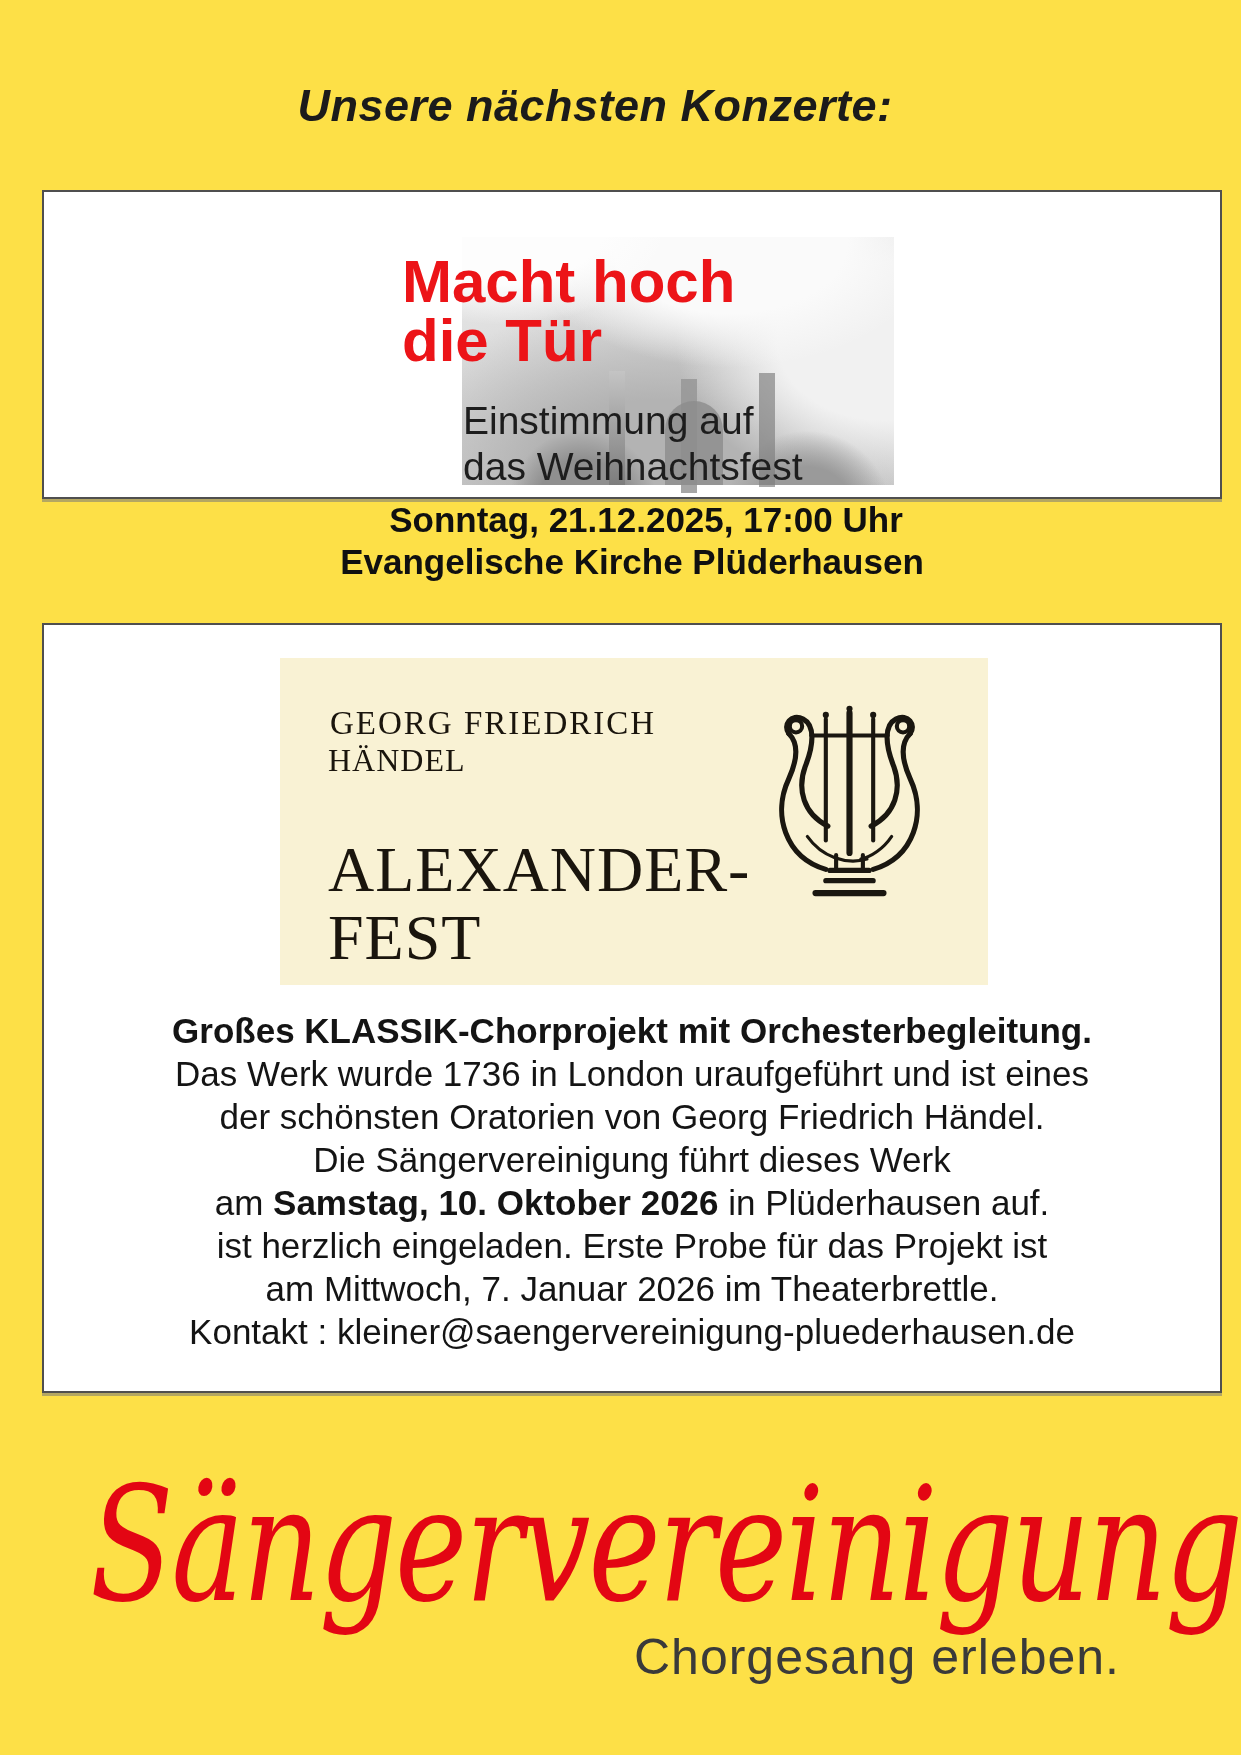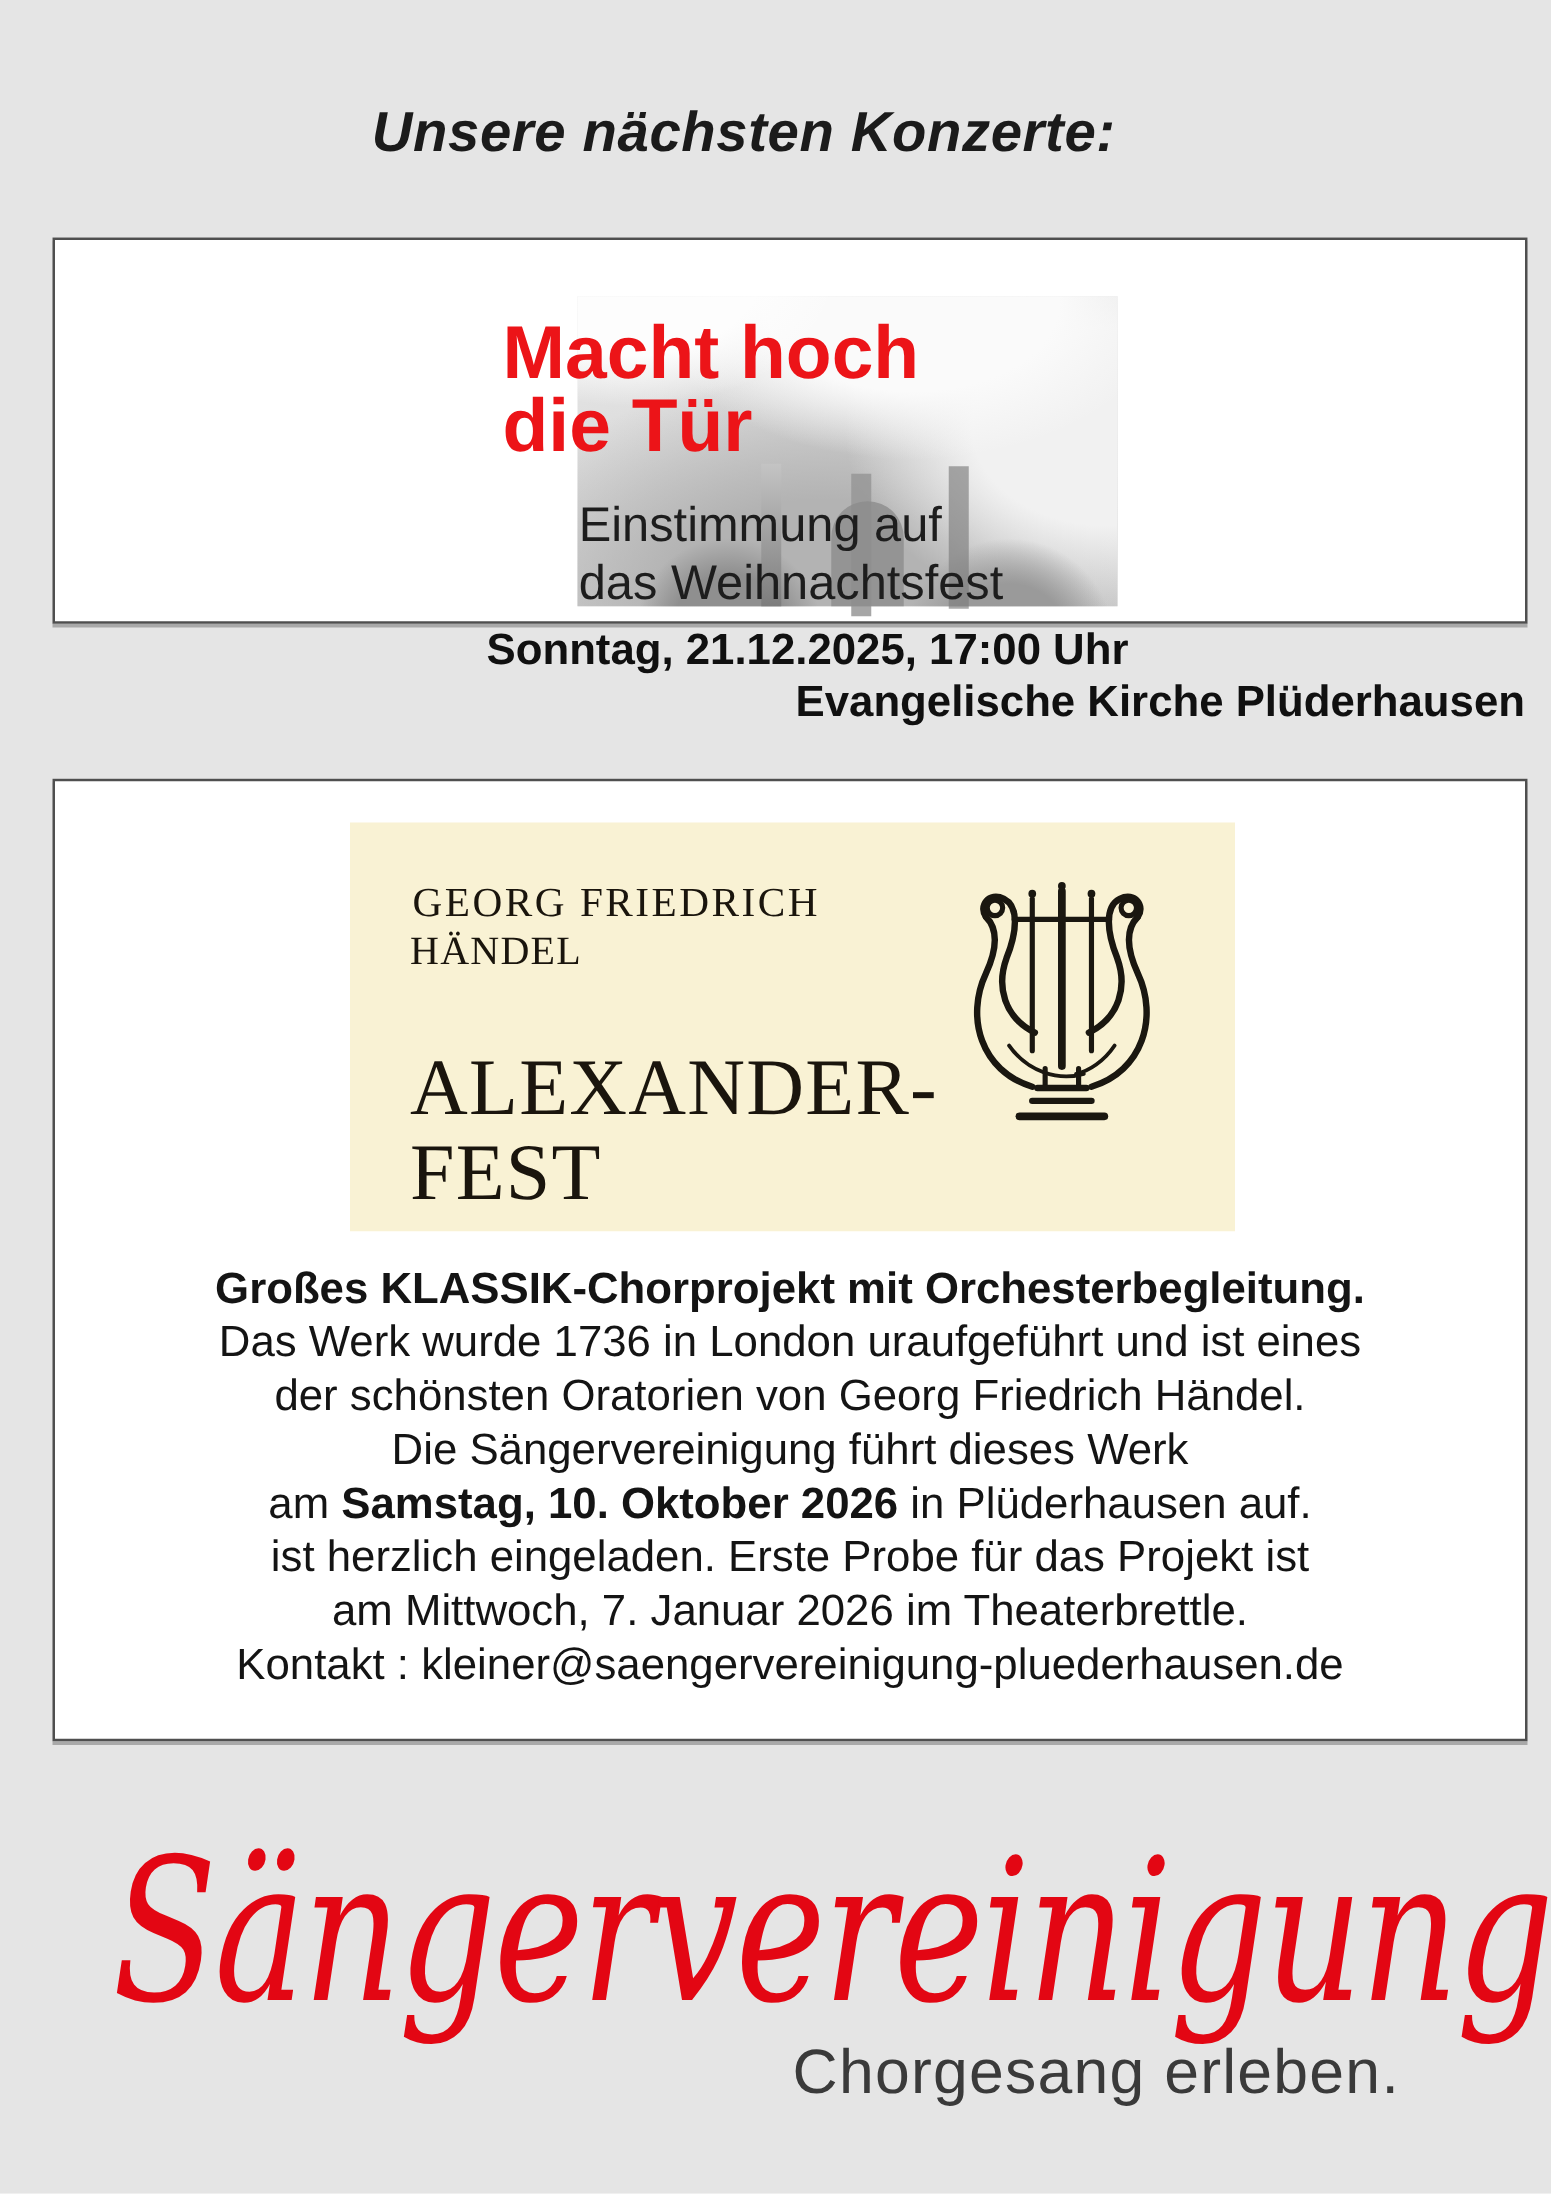--- a/index.html
+++ b/index.html
@@ -1,17 +1,17 @@
 <!DOCTYPE html>
 <html lang="de"><head>
 <meta charset="utf-8">
 <style>
   html,body{margin:0;padding:0;background:#ffffff;}
   .page{
-    position:relative;width:1241px;height:1755px;background:#e5e5e5;
+    position:relative;width:1241px;height:1755px;background:#fde047;
     font-family:"Liberation Sans",sans-serif;color:#1b1b1b;overflow:hidden;
   }
   
   .page-title{
     position:absolute;left:0;top:80px;width:1190px;margin:0;
     text-align:center;font-size:45px;font-weight:bold;font-style:italic;
     letter-spacing:0.5px;color:#1b1b1b;
   }
   
   .box{
@@ -48,21 +48,21 @@
   }
   .poster1-subtitle{
     position:absolute;left:419px;top:206px;z-index:2;
     font-size:39px;line-height:46px;color:#1d1d1d;
   }
   .date-line,.venue-line{
     position:absolute;left:0;width:1176px;text-align:center;
     font-size:35px;font-weight:bold;color:#101010;
   }
   .date-line{top:308px;padding-left:14px;}
-  .venue-line{top:350px;text-align:right;}
+  .venue-line{top:350px;}
   
   .haendel-poster{
     position:absolute;left:236px;top:33px;width:708px;height:327px;
     background:#f9f2d4;font-family:"Liberation Serif",serif;color:#1a150d;
   }
   .composer1{position:absolute;left:50px;top:47px;font-size:33px;letter-spacing:2px;}
   .composer2{position:absolute;left:48px;top:84px;font-size:32px;letter-spacing:1px;}
   .work1{position:absolute;left:48px;top:175px;font-size:64px;letter-spacing:1px;}
   .work2{position:absolute;left:48px;top:243px;font-size:64px;letter-spacing:1px;}
   .lyre{position:absolute;left:482px;top:40px;}

